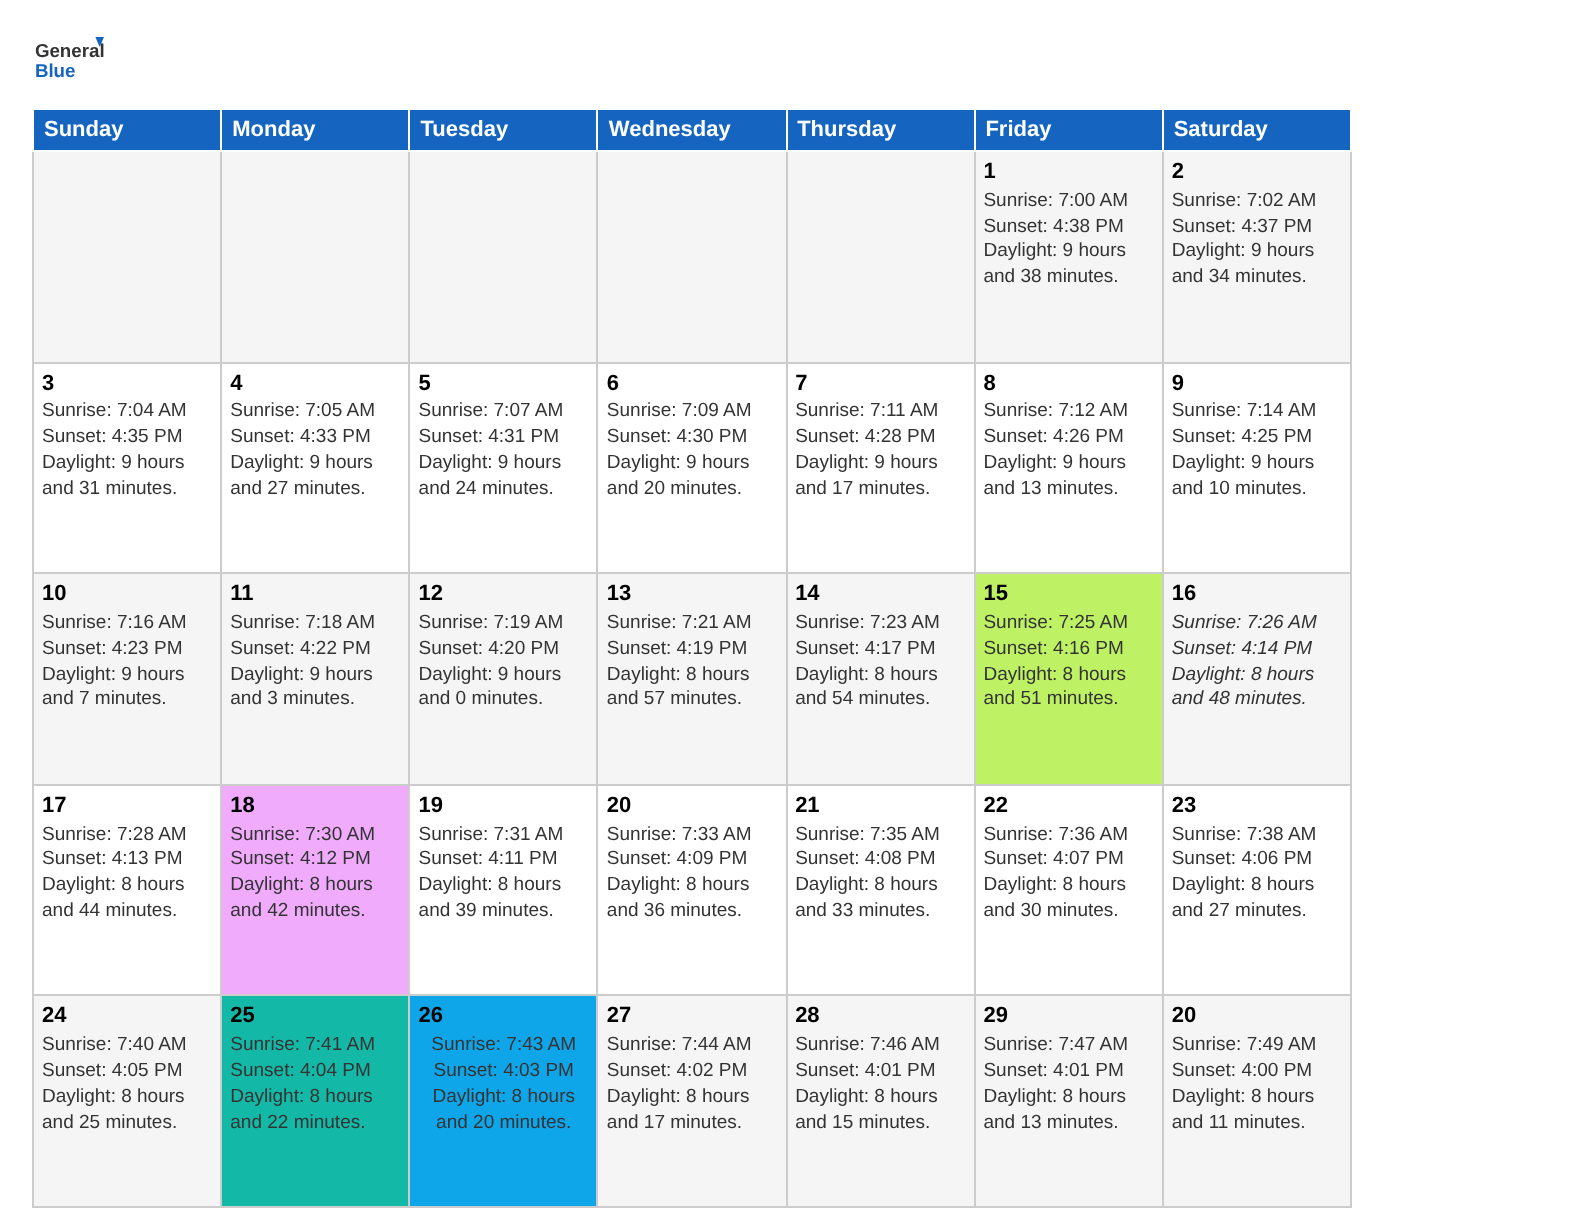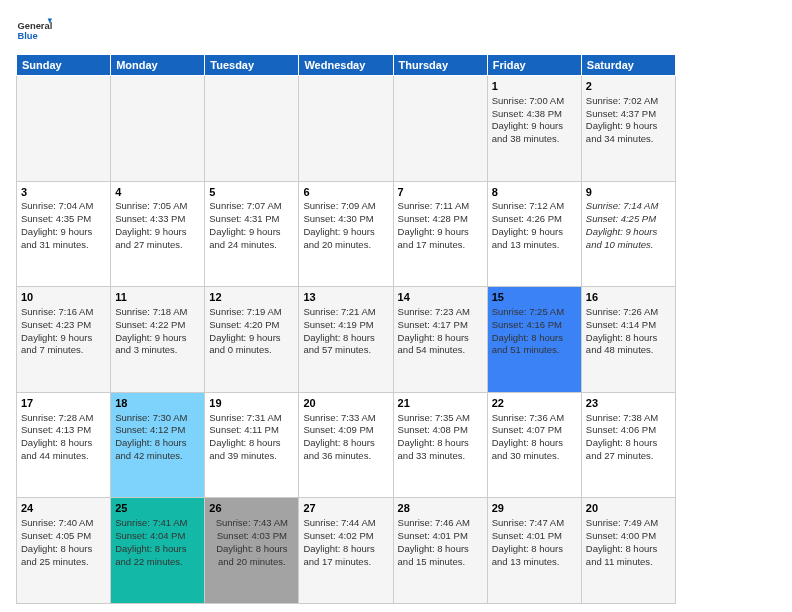--- a/index.html
+++ b/index.html
@@ -172,21 +172,21 @@
           </td>
           <td style="background: rgb(255, 255, 255);">
             <span class="day-num">8</span>
             <div class="day-detail" style="white-space: pre-line;">Sunrise: 7:12 AM
 Sunset: 4:26 PM
 Daylight: 9 hours
 and 13 minutes.</div>
           </td>
           <td style="background: rgb(255, 255, 255);">
             <span class="day-num">9</span>
-            <div class="day-detail" style="white-space: pre-line; font-style: italic;">Sunrise: 7:14 AM
+            <div class="day-detail" style="white-space: pre-line;">Sunrise: 7:14 AM
 Sunset: 4:25 PM
 Daylight: 9 hours
 and 10 minutes.</div>
           </td>
         </tr>
         <tr>
           <td style="background: rgb(245, 245, 245);">
             <span class="day-num">10</span>
             <div class="day-detail" style="white-space: pre-line;">Sunrise: 7:16 AM
 Sunset: 4:23 PM
@@ -214,44 +214,44 @@
 Daylight: 8 hours
 and 57 minutes.</div>
           </td>
           <td style="background: rgb(245, 245, 245);">
             <span class="day-num">14</span>
             <div class="day-detail" style="white-space: pre-line;">Sunrise: 7:23 AM
 Sunset: 4:17 PM
 Daylight: 8 hours
 and 54 minutes.</div>
           </td>
-          <td style="background: #3b82f6;">
+          <td style="background: #bef264;">
             <span class="day-num">15</span>
             <div class="day-detail" style="white-space: pre-line;">Sunrise: 7:25 AM
 Sunset: 4:16 PM
 Daylight: 8 hours
 and 51 minutes.</div>
           </td>
           <td style="background: rgb(245, 245, 245);">
             <span class="day-num">16</span>
-            <div class="day-detail" style="white-space: pre-line;">Sunrise: 7:26 AM
+            <div class="day-detail" style="white-space: pre-line; font-style: italic;">Sunrise: 7:26 AM
 Sunset: 4:14 PM
 Daylight: 8 hours
 and 48 minutes.</div>
           </td>
         </tr>
         <tr>
           <td style="background: rgb(255, 255, 255);">
             <span class="day-num">17</span>
             <div class="day-detail" style="white-space: pre-line;">Sunrise: 7:28 AM
 Sunset: 4:13 PM
 Daylight: 8 hours
 and 44 minutes.</div>
           </td>
-          <td style="background: #7dd3fc; margin-left: 12px;">
+          <td style="background: #f0abfc; margin-left: 12px;">
             <span class="day-num">18</span>
             <div class="day-detail" style="white-space: pre-line;">Sunrise: 7:30 AM
 Sunset: 4:12 PM
 Daylight: 8 hours
 and 42 minutes.</div>
           </td>
           <td style="background: rgb(255, 255, 255);">
             <span class="day-num">19</span>
             <div class="day-detail" style="white-space: pre-line;">Sunrise: 7:31 AM
 Sunset: 4:11 PM
@@ -295,21 +295,21 @@
 Daylight: 8 hours
 and 25 minutes.</div>
           </td>
           <td style="background: #14b8a6;">
             <span class="day-num">25</span>
             <div class="day-detail" style="white-space: pre-line;">Sunrise: 7:41 AM
 Sunset: 4:04 PM
 Daylight: 8 hours
 and 22 minutes.</div>
           </td>
-          <td style="background: #a3a3a3;">
+          <td style="background: #0ea5e9;">
             <span class="day-num">26</span>
             <div class="day-detail" style="white-space: pre-line; text-align: center;">Sunrise: 7:43 AM
 Sunset: 4:03 PM
 Daylight: 8 hours
 and 20 minutes.</div>
           </td>
           <td style="background: rgb(245, 245, 245);">
             <span class="day-num">27</span>
             <div class="day-detail" style="white-space: pre-line;">Sunrise: 7:44 AM
 Sunset: 4:02 PM

